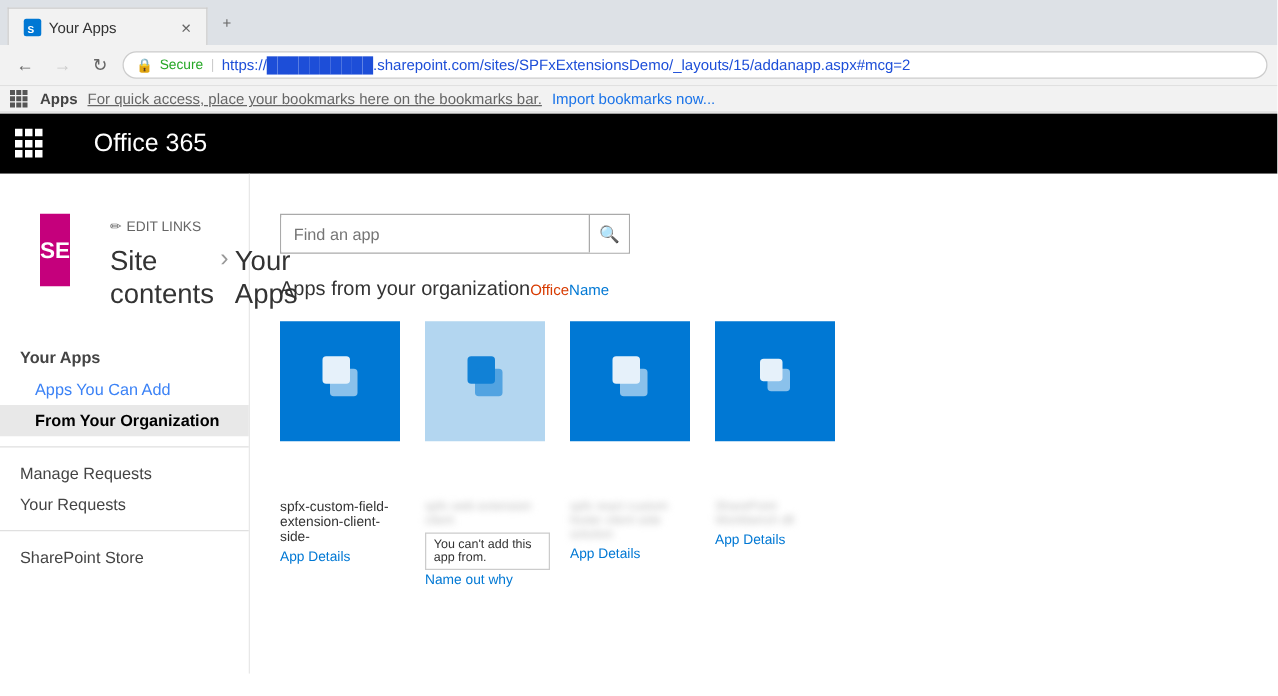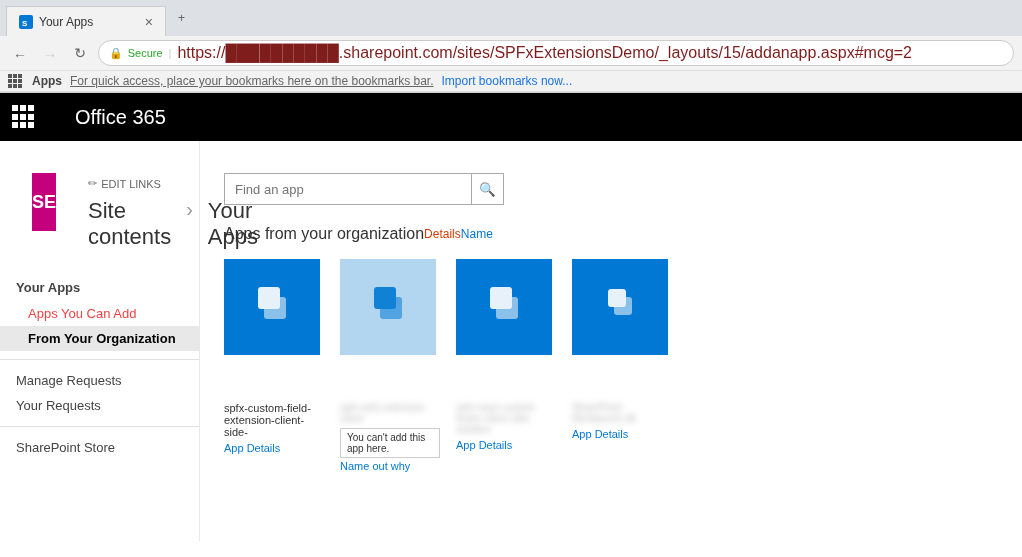--- a/index.html
+++ b/index.html
@@ -11,45 +11,45 @@
     .tab { display: flex; align-items: center; background: #f2f2f2; border: 1px solid #ccc; border-bottom: none; padding: 5px 12px; font-size: 12px; min-width: 160px; height: 30px; position: relative; }
     .tab-icon { width: 14px; height: 14px; margin-right: 6px; background: #0078d4; border-radius: 2px; display: inline-flex; align-items: center; justify-content: center; }
     .tab-title { flex: 1; font-size: 12px; color: #333; }
     .tab-close { font-size: 14px; color: #666; cursor: pointer; margin-left: 8px; }
     .inactive-tab { background: transparent; border: none; color: #666; padding: 5px 12px; font-size: 12px; height: 30px; }
     .nav-bar { display: flex; align-items: center; padding: 4px 8px; gap: 6px; background: #f2f2f2; border-bottom: 1px solid #e0e0e0; }
     .nav-btn { width: 24px; height: 24px; display: flex; align-items: center; justify-content: center; color: #666; font-size: 14px; cursor: pointer; border-radius: 50%; }
     .nav-btn.disabled { color: #ccc; cursor: default; }
     .address-bar { flex: 1; display: flex; align-items: center; background: #fff; border: 1px solid #ccc; border-radius: 13px; padding: 3px 10px; font-size: 12px; }
     .lock-icon { color: #27a827; margin-right: 5px; font-size: 11px; }
-    .address-text { color: #7f1d1d; font-size: 16px; }
+    .address-text { color: #1d4ed8; font-size: 12px; }
     .bookmarks-bar { display: flex; align-items: center; padding: 3px 8px; font-size: 12px; color: #666; border-bottom: 1px solid #e0e0e0; background: #f2f2f2; gap: 8px; }
     .bookmarks-apps-icon { display: grid; grid-template-columns: repeat(3, 4px); gap: 1px; margin-right: 2px; }
     .bookmarks-apps-icon span { width: 4px; height: 4px; background: #555; display: block; }
     .bookmarks-link { color: #1a73e8; text-decoration: none; }
 
     
     .o365-header { background: #000; display: flex; align-items: center; padding: 0 12px; height: 48px; }
     .o365-grid-icon { width: 24px; height: 24px; display: grid; grid-template-columns: repeat(3, 6px); gap: 2px; margin-right: 16px; }
     .o365-grid-icon span { width: 6px; height: 6px; background: #fff; display: block; }
     .o365-title { color: #fff; font-size: 20px; font-weight: 300; margin-left: 23px; }
 
     
     .page-wrapper { display: flex; background: #fff; min-height: 400px; }
 
     
     .sidebar { width: 200px; padding: 16px 0; border-right: 1px solid #e8e8e8; flex-shrink: 0; }
     .sidebar-avatar { width: 48px; height: 58px; background: #c5007c; color: #fff; font-size: 18px; font-weight: 600; display: flex; align-items: center; justify-content: center; margin: 0 16px 16px 16px; }
     .edit-links { display: flex; align-items: center; gap: 4px; color: #666; font-size: 11px; padding: 0 16px 8px 16px; cursor: pointer; }
     .edit-links-icon { font-size: 11px; }
-    .breadcrumb-title { font-size: 24px; font-weight: 300; color: #333; padding: 0 16px 16px 16px; display: flex; align-items: flex-start; gap: 15px; }
+    .breadcrumb-title { font-size: 24px; font-weight: 300; color: #333; padding: 0 16px 16px 16px; display: flex; align-items: flex-start; gap: 5px; }
     .breadcrumb-sep { color: #999; font-size: 20px; }
     .sidebar-nav { margin-top: 8px; }
     .sidebar-section { padding: 6px 16px; font-size: 13px; color: #444; font-weight: 600; }
-    .sidebar-item { padding: 5px 16px 5px 28px; font-size: 13px; color: #ef4444; cursor: pointer; }
+    .sidebar-item { padding: 5px 16px 5px 28px; font-size: 13px; color: #3b82f6; cursor: pointer; }
     .sidebar-item.active { background: #e8e8e8; font-weight: 600; color: #000; }
     .sidebar-divider { border: none; border-top: 1px solid #e0e0e0; margin: 8px 0; }
     .sidebar-main-item { padding: 5px 16px; font-size: 13px; color: #444; cursor: pointer; }
 
     
     .main-content { flex: 1; padding: 32px 24px; }
     .search-bar { display: flex; align-items: center; border: 1px solid #aaa; width: 280px; margin-bottom: 20px; }
     .search-input { border: none; outline: none; padding: 6px 10px; font-size: 13px; flex: 1; color: #999; }
     .search-btn { width: 32px; height: 30px; background: #fff; border: none; border-left: 1px solid #aaa; display: flex; align-items: center; justify-content: center; cursor: pointer; color: #555; }
 
@@ -176,21 +176,21 @@
   <div class="main-content">
     <div class="search-bar">
       <input class="search-input" type="text" placeholder="Find an app" style="">
       <button class="search-btn">
         <span>🔍</span>
       </button>
     </div>
 
     <div class="section-header">
       <span class="section-title">Apps from your organization</span>
-      <a class="sort-link active">Details</a>
+      <a class="sort-link active">Office</a>
       <a class="sort-link">Name</a>
     </div>
 
     <div class="apps-grid">
 
       <div class="app-item">
         <div class="app-icon">
           <svg viewBox="0 0 64 64" xmlns="http://www.w3.org/2000/svg">
             <g fill="white" opacity="0.9">
               <rect x="18" y="12" width="22" height="22" rx="3"></rect>
@@ -205,21 +205,21 @@
       <div class="app-item">
         <div class="app-icon light-blue">
           <svg viewBox="0 0 64 64" xmlns="http://www.w3.org/2000/svg">
             <g fill="#0078d4" opacity="0.9">
               <rect x="18" y="12" width="22" height="22" rx="3"></rect>
               <rect x="24" y="22" width="22" height="22" rx="3" fill="#0078d4" opacity="0.6"></rect>
             </g>
           </svg>
         </div>
         <div class="app-name blurred" style="filter:blur(3px);color:#bbb;font-size:10px;">spfx web extension client</div>
-        <div class="cant-add-box">You can't add this app here.</div>
+        <div class="cant-add-box">You can't add this app from.</div>
         <a class="app-link">Name out why</a>
       </div>
 
       <div class="app-item">
         <div class="app-icon">
           <svg viewBox="0 0 64 64" xmlns="http://www.w3.org/2000/svg">
             <g fill="white" opacity="0.9">
               <rect x="18" y="12" width="22" height="22" rx="3"></rect>
               <rect x="24" y="22" width="22" height="22" rx="3" fill="white" opacity="0.6"></rect>
             </g>

